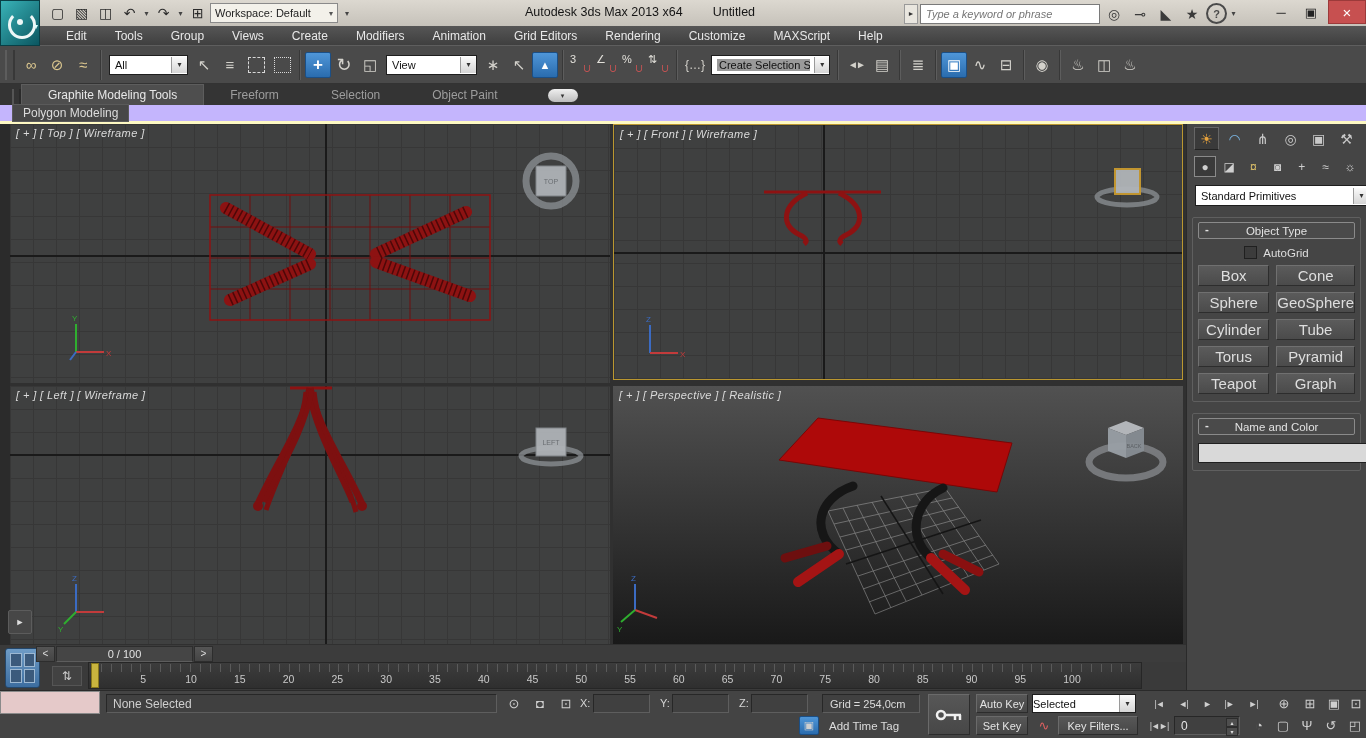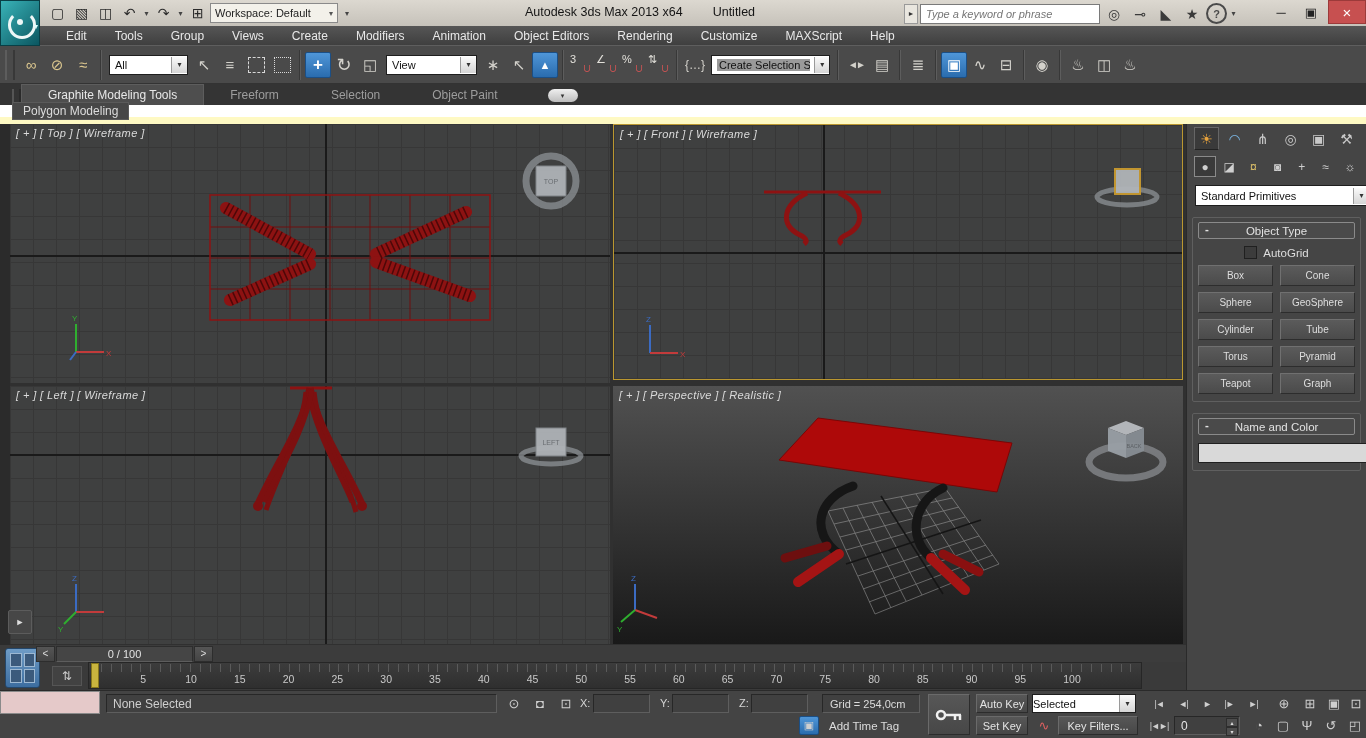--- a/index.html
+++ b/index.html
@@ -45,21 +45,21 @@
   .dashbox{width:15px;height:14px;border:1px dashed #d8d8d8;flex:none;}
   .snap{position:relative;width:26px;height:26px;flex:none;}
   .snap .sym{position:absolute;left:2px;top:1px;font-size:11px;color:#e2e0da;}
   .snap .mag{position:absolute;right:2px;bottom:0;font-size:14px;font-weight:bold;color:#e25555;transform:scaleY(-1);}
 
   
   #ribbon1{left:0;top:84px;width:1366px;height:21px;background:#343434;display:flex;align-items:flex-end;padding-left:10px;box-sizing:border-box;}
   .rtab{padding:3px 26px;font-size:12px;color:#9d9d9d;}
   .rtab.active{background:#4e4e4e;color:#e8e8e8;border:1px solid #5d5d5d;border-bottom:none;}
   #ribbon-fly{width:30px;height:13px;background:linear-gradient(#efefef,#bdbdbd);border-radius:7px;margin:0 0 3px 24px;display:flex;align-items:center;justify-content:center;font-size:7px;color:#333;}
-  #ribbon2{left:0;top:105px;width:1366px;height:19px;background:#ffffff;border-bottom:7px solid #fef9c3;display:flex;align-items:center;box-sizing:border-box;}
+  #ribbon2{left:0;top:105px;width:1366px;height:19px;background:#c4b5fd;border-bottom:3px solid #fef9c3;display:flex;align-items:center;box-sizing:border-box;}
   #poly-tab{margin-left:12px;padding:1px 10px;background:#474747;border:1px solid #5a5a5a;color:#dcdcdc;font-size:12px;}
   .rhandle{width:5px;height:16px;border-left:2px solid #555;border-right:2px solid #2a2a2a;margin-left:2px;}
 
   
   #vp-region{left:0;top:124px;width:1186px;height:521px;background:#303030;}
   #left-strip{left:0;top:124px;width:10px;height:521px;background:#2b2b2b;}
   #strip-arrow{left:8px;top:610px;width:22px;height:22px;background:#474747;border:1px solid #5c5c5c;border-radius:2px;color:#ddd;font-size:9px;z-index:5;}
   .vp{position:absolute;background:#3f4040;overflow:hidden;}
   .vp .grid{position:absolute;inset:0;background-image:
     linear-gradient(#373737 1px,transparent 1px),linear-gradient(90deg,#373737 1px,transparent 1px),
@@ -113,21 +113,21 @@
   #csubs{display:flex;gap:2px;margin-top:6px;padding-left:2px;}
   .csub{width:23px;height:21px;display:flex;align-items:center;justify-content:center;font-size:12px;color:#cfcfcf;}
   .csub.active{border:1px solid #8a8a8a;background:#3a3a3a;box-sizing:border-box;}
   #cat-dd{margin-top:8px;height:19px;width:168px;}
   .rollout{margin-top:11px;border:1px solid #5f5f5f;border-radius:2px;padding:4px 5px 7px;position:relative;}
   .rhead{height:15px;border:1px solid #8a8a8a;border-radius:2px;background:#4a4a4a;color:#e2e2e2;font-size:11.5px;display:flex;align-items:center;justify-content:center;position:relative;}
   .rhead .minus{position:absolute;left:6px;top:0;font-weight:bold;}
   #autogrid-row{display:flex;align-items:center;justify-content:center;gap:6px;margin:7px 0 6px;}
   #autogrid-box{width:11px;height:11px;background:#3c3c3c;border:1px solid #202020;}
   #objgrid{display:grid;grid-template-columns:1fr 1fr;gap:6px 7px;}
-  .objbtn{height:19px;background:linear-gradient(#5b5b5b,#4b4b4b);border:1px solid #2d2d2d;border-top-color:#707070;border-left-color:#707070;border-radius:1px;color:#dedede;font-size:10px;display:flex;align-items:center;justify-content:center;}
+  .objbtn{height:19px;background:linear-gradient(#5b5b5b,#4b4b4b);border:1px solid #2d2d2d;border-top-color:#707070;border-left-color:#707070;border-radius:1px;color:#dedede;font-size:15px;display:flex;align-items:center;justify-content:center;}
   #name-row{display:flex;gap:5px;margin-top:8px;align-items:center;}
   #obj-name{flex:1;height:16px;background:#d9d9d9;border:1px solid #202020;}
 </style>
 </head>
 <body>
 
 <div id="app">
 
   <div class="abs" id="titlebar">
     <div class="abs qat" style="left:46px;">
@@ -171,21 +171,21 @@
   </div>
 
   <div class="abs" id="menubar">
     <span class="menu-item">Edit</span>
     <span class="menu-item">Tools</span>
     <span class="menu-item">Group</span>
     <span class="menu-item">Views</span>
     <span class="menu-item">Create</span>
     <span class="menu-item">Modifiers</span>
     <span class="menu-item">Animation</span>
-    <span class="menu-item">Object Editors</span>
+    <span class="menu-item">Grid Editors</span>
     <span class="menu-item">Rendering</span>
     <span class="menu-item">Customize</span>
     <span class="menu-item">MAXScript</span>
     <span class="menu-item">Help</span>
   </div>
 
   <div class="abs" id="toolbar">
     <div class="thandle"></div>
     <div class="ticon gold">∞</div>
     <div class="ticon gold">⊘</div>

